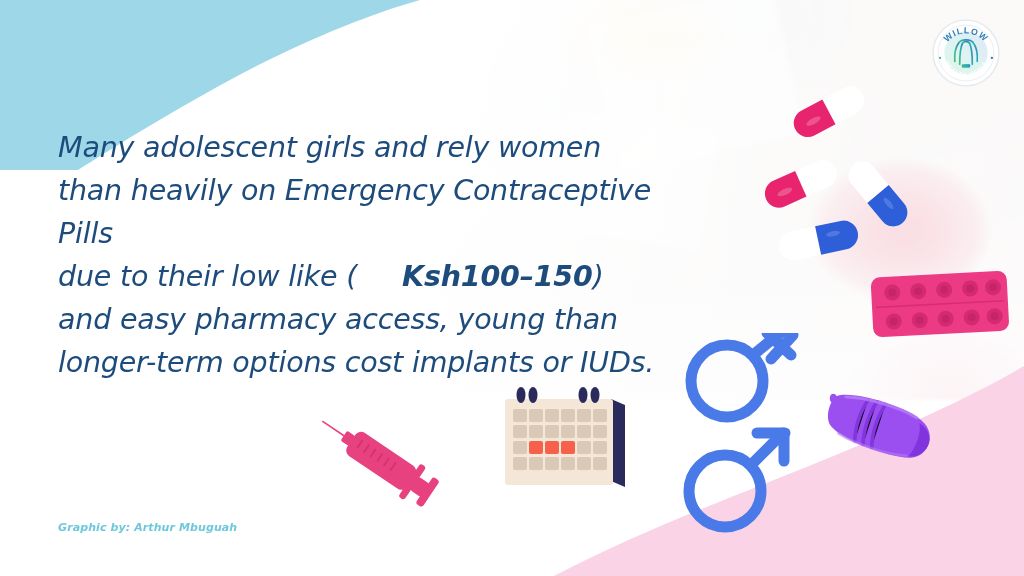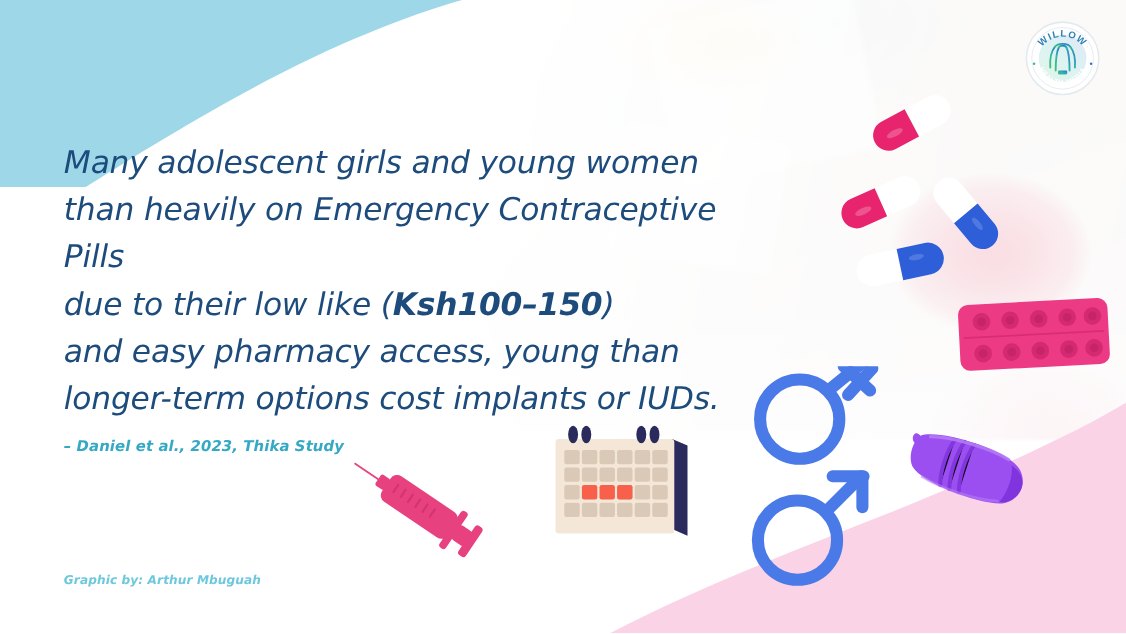--- a/index.html
+++ b/index.html
@@ -63,21 +63,21 @@
     position:absolute;
     left:58px;top:126px;
     width:640px;
     color:#1d4c7c;
     font-family:"DejaVu Sans","Liberation Sans",sans-serif;
     font-style:italic;
     font-size:28.5px;
     line-height:43px;
     letter-spacing:-0.2px;
   }
-  .quote .amt{font-weight:bold;font-style:italic;}
+  .quote .amt{font-weight:bold;font-style:italic;margin-left:45px;}
 
   .citation{
     position:absolute;
     left:58px;top:398px;
     color:#35a9c4;
     font-family:"DejaVu Sans","Liberation Sans",sans-serif;
     font-style:italic;
     font-weight:bold;
     font-size:13.5px;
     letter-spacing:.1px;
@@ -125,28 +125,27 @@
 
   <svg class="corner-blue" viewBox="0 0 420 170">
     <path d="M0,0 L420,0 C370,14 300,42 230,80 C160,118 110,150 78,170 L0,170 Z" fill="#9ed8e8"></path>
   </svg>
 
   <svg class="corner-pink" viewBox="0 0 470 210">
     <path d="M470,0 C420,30 340,66 250,102 C170,134 80,168 0,210 L470,210 Z" fill="#fbd3e7"></path>
   </svg>
 
   <div class="quote">
-    <div>Many adolescent girls and young women</div>
+    <div>Many adolescent girls and rely women</div>
     <div>than heavily on Emergency Contraceptive Pills</div>
     <div><span>due to their low like (</span><span class="amt">Ksh100–150</span><span>)</span></div>
     <div>and easy pharmacy access, young than</div>
     <div>longer-term options cost implants or IUDs.</div>
   </div>
 
-  <div class="citation">– Daniel et al., 2023, Thika Study</div>
   <div class="credit">Graphic by: Arthur Mbuguah</div>
 
   <svg class="logo" viewBox="0 0 100 100">
     <defs>
       <linearGradient id="lgGrad" x1="0" y1="1" x2="1" y2="0">
         <stop offset="0%" stop-color="#3fbf7a"></stop>
         <stop offset="45%" stop-color="#2fb6a8"></stop>
         <stop offset="100%" stop-color="#2f6fd0"></stop>
       </linearGradient>
       <path id="arcTop" d="M16,56 A34,34 0 0 1 84,56" fill="none"></path>

